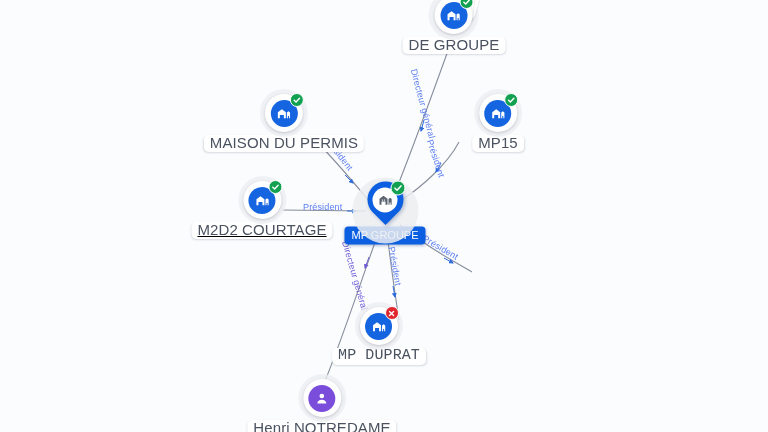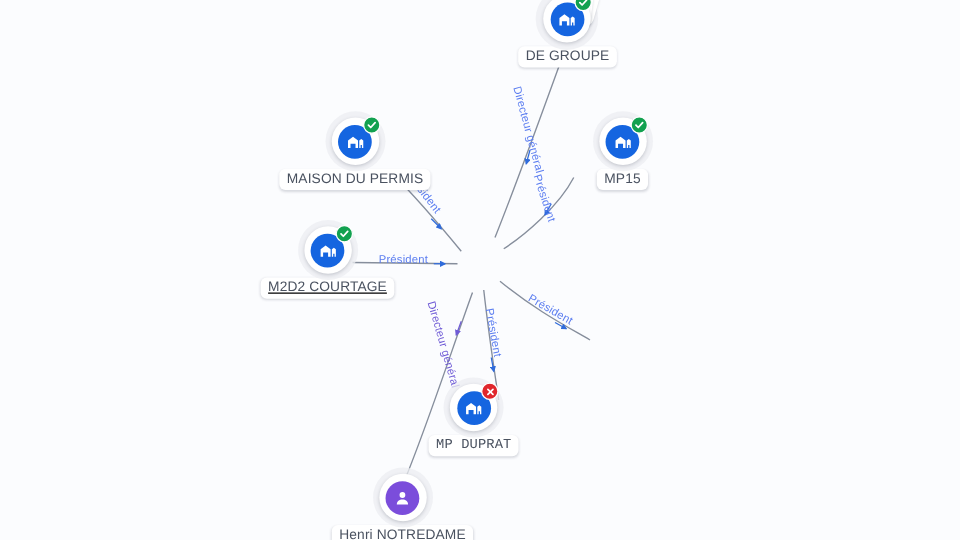--- a/index.html
+++ b/index.html
@@ -96,21 +96,21 @@
   .badge.ok { background: #12a150; }
   .badge.ko { background: #e0262c; }
   .badge svg { display: block; }
 
   
   .node-label {
     margin-top: 3px;
     background: #ffffff;
     border-radius: 5px;
     padding: 2px 6px 3px 6px;
-    font-size: 11px;
+    font-size: 15px;
     line-height: 12px;
     color: #4a5260;
     white-space: nowrap;
     box-shadow: 0 1px 2px rgba(30,40,60,.16);
     letter-spacing: .1px;
   }
 
   
   #node-mp-groupe .pin-wrap {
     position: relative;
@@ -334,14 +334,33 @@
       <div class="node-disc person">
         <svg width="15" height="15" viewBox="0 0 24 24" fill="#ffffff">
           <circle cx="12" cy="8" r="3.7"></circle>
           <path d="M4.8 20c0-3.8 3.2-6.1 7.2-6.1s7.2 2.3 7.2 6.1z"></path>
         </svg>
       </div>
     </div>
     <div class="node-label">Henri NOTREDAME</div>
   </div>
 
+  <div class="node" id="node-mp-groupe" style="left:385px; top:213px;">
+    <div class="root-halo"></div>
+    <div class="pin-wrap">
+      <div class="pin-body"></div>
+      <div class="pin-inner">
+        <svg width="16" height="16" viewBox="0 0 24 24" fill="#5c6470">
+          <path d="M3 20V11l6-4.5L15 11v9h-3v-5H6v5H3zM16.5 20V11.2l2.4-1.8L21.3 11.2V20h-1.6v-3.4h-1.6V20h-1.6z"></path>
+          <rect x="6.6" y="12.1" width="1.7" height="1.6" fill="#ffffff"></rect>
+          <rect x="9.6" y="12.1" width="1.7" height="1.6" fill="#ffffff"></rect>
+        </svg>
+      </div>
+      <div class="badge ok" style="right:-2px; top:-1px; width:15px; height:15px;">
+        <svg width="9" height="9" viewBox="0 0 24 24" fill="none" stroke="#ffffff" stroke-width="4.2" stroke-linecap="round" stroke-linejoin="round">
+          <polyline points="4,12.5 9.5,18 20,6.5"></polyline>
+        </svg>
+      </div>
+    </div>
+    <div class="root-label">MP GROUPE</div>
+  </div>
 
 </div>
 
 </body></html>

